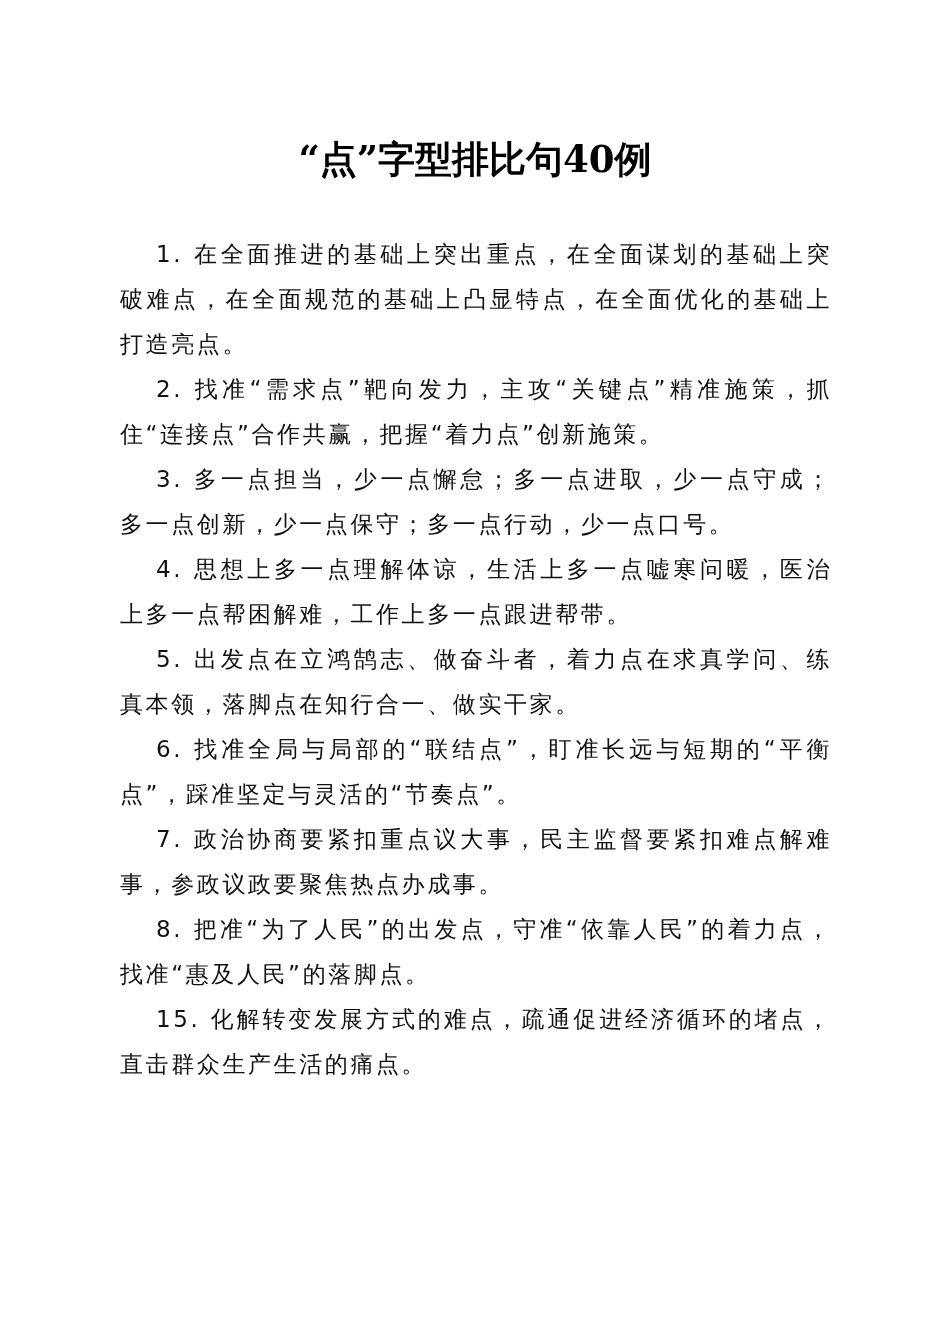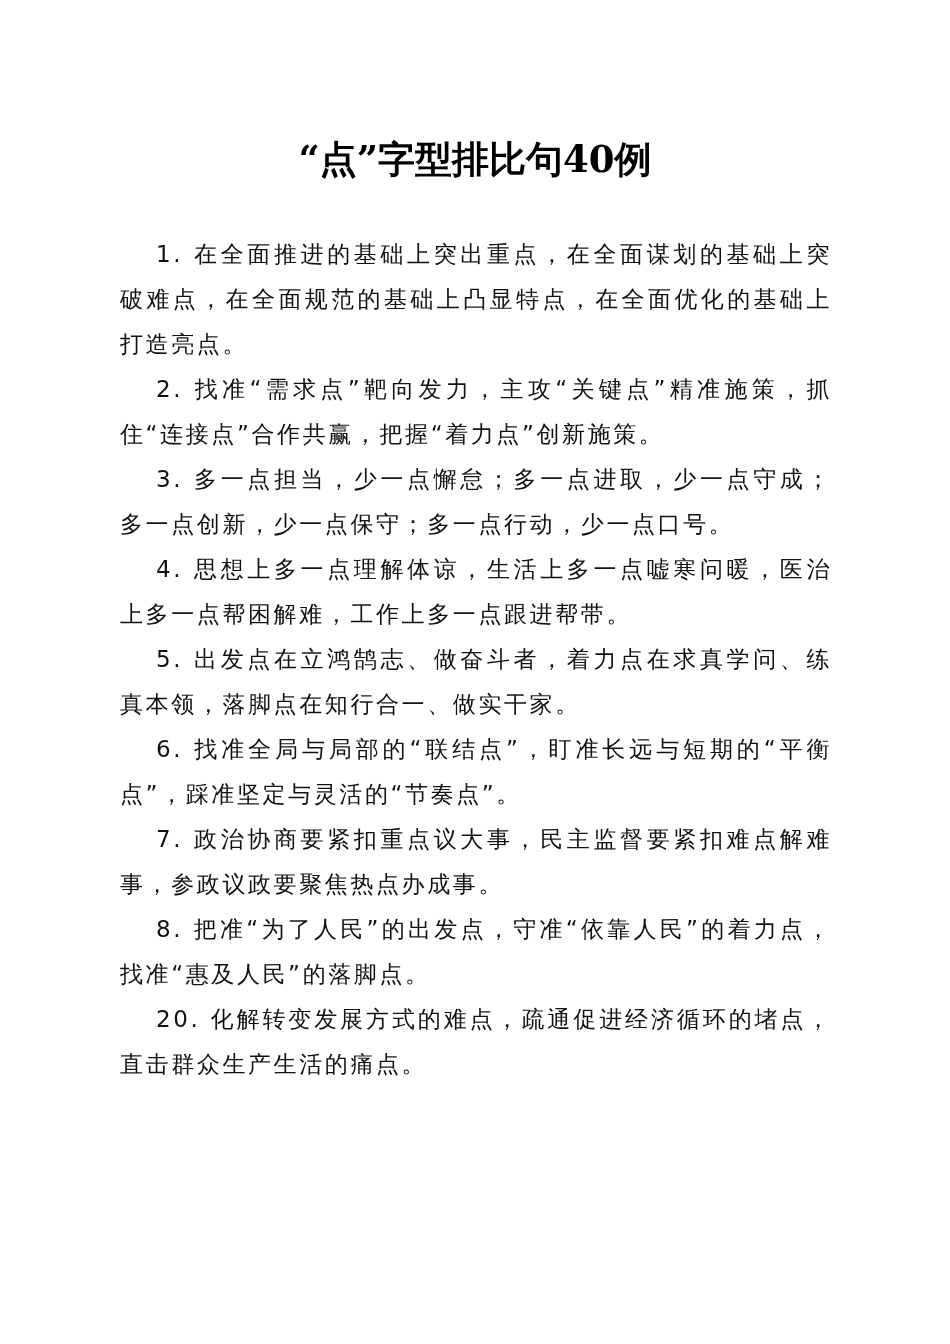--- a/index.html
+++ b/index.html
@@ -61,15 +61,15 @@
 
   <div class="body-text">
     <p class="para">1. 在全面推进的基础上突出重点，在全面谋划的基础上突破难点，在全面规范的基础上凸显特点，在全面优化的基础上打造亮点。</p>
     <p class="para">2. 找准“需求点”靶向发力，主攻“关键点”精准施策，抓住“连接点”合作共赢，把握“着力点”创新施策。</p>
     <p class="para">3. 多一点担当，少一点懈怠；多一点进取，少一点守成；多一点创新，少一点保守；多一点行动，少一点口号。</p>
     <p class="para">4. 思想上多一点理解体谅，生活上多一点嘘寒问暖，医治上多一点帮困解难，工作上多一点跟进帮带。</p>
     <p class="para">5. 出发点在立鸿鹄志、做奋斗者，着力点在求真学问、练真本领，落脚点在知行合一、做实干家。</p>
     <p class="para">6. 找准全局与局部的“联结点”，盯准长远与短期的“平衡点”，踩准坚定与灵活的“节奏点”。</p>
     <p class="para">7. 政治协商要紧扣重点议大事，民主监督要紧扣难点解难事，参政议政要聚焦热点办成事。</p>
     <p class="para">8. 把准“为了人民”的出发点，守准“依靠人民”的着力点，找准“惠及人民”的落脚点。</p>
-    <p class="para">20. 化解转变发展方式的难点，疏通促进经济循环的堵点，直击群众生产生活的痛点。</p>
+    <p class="para">15. 化解转变发展方式的难点，疏通促进经济循环的堵点，直击群众生产生活的痛点。</p>
   </div>
 </div>
 
 </body></html>

